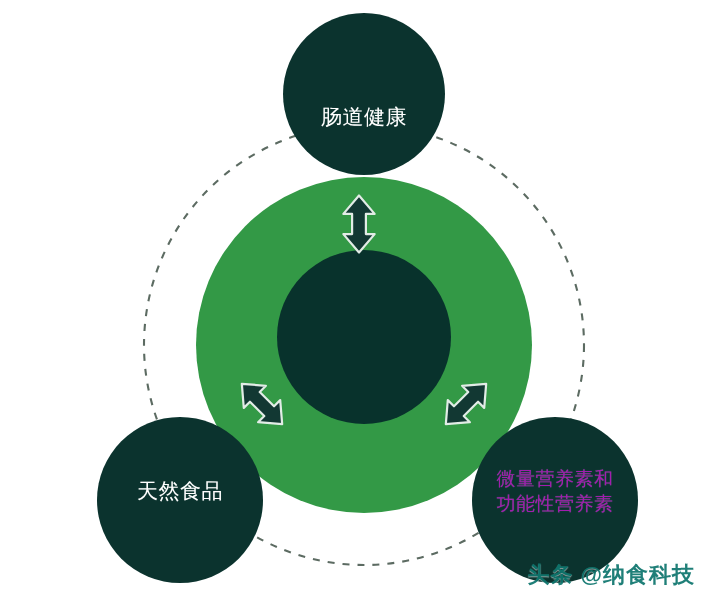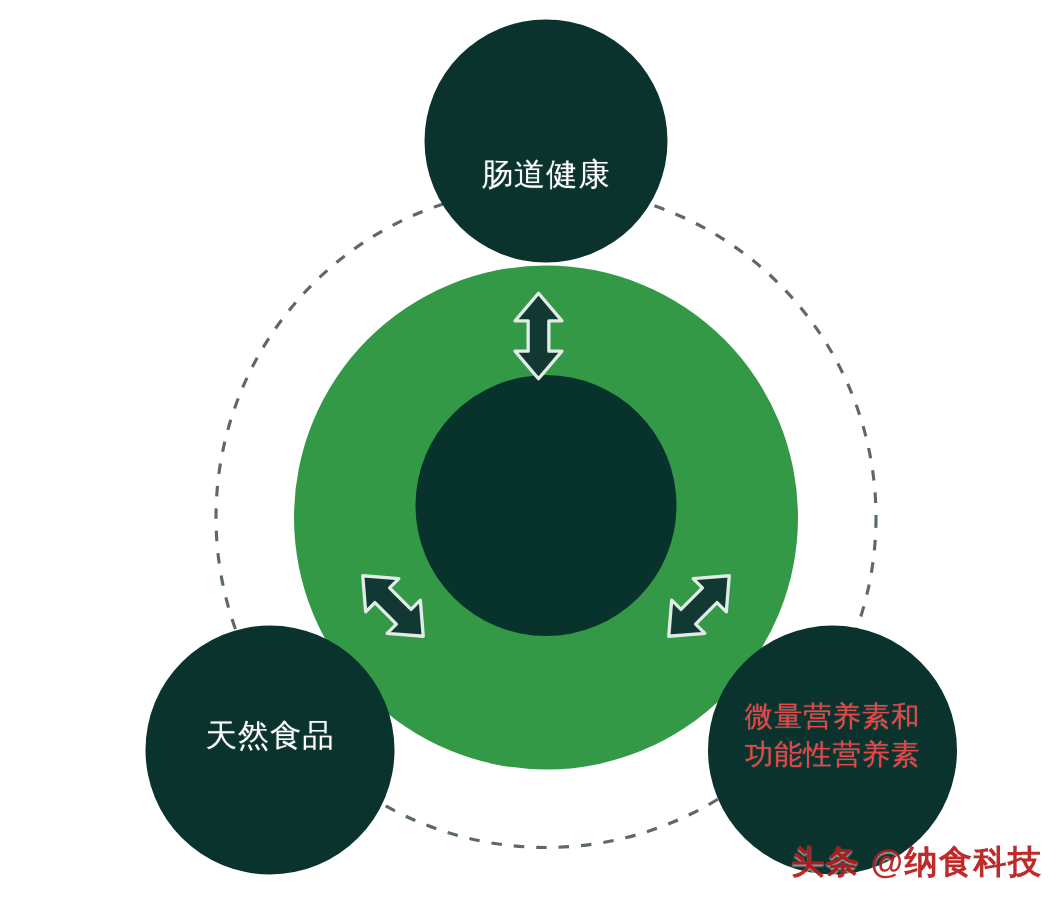--- a/index.html
+++ b/index.html
@@ -108,18 +108,18 @@
     <g transform="translate(466,404) rotate(45) scale(0.92)">
       <use href="#dbl-arrow" xlink:href="#dbl-arrow"></use>
     </g>
   </svg>
 
   <div class="node-label" id="label-gut" style="color: rgb(255, 255, 255);">肠道健康</div>
 
 
   <div class="node-label" id="label-natural" style="color: rgb(255, 255, 255);">天然食品</div>
 
-  <div class="node-label" id="label-micro" style="color: #ef4444;">微量营养素和
+  <div class="node-label" id="label-micro" style="color: #a21caf;">微量营养素和
 功能性营养素</div>
 
-  <div id="watermark" style="color: #b91c1c;">头条 @纳食科技</div>
+  <div id="watermark" style="color: #0f766e;">头条 @纳食科技</div>
 
 </div>
 
 </body></html>

